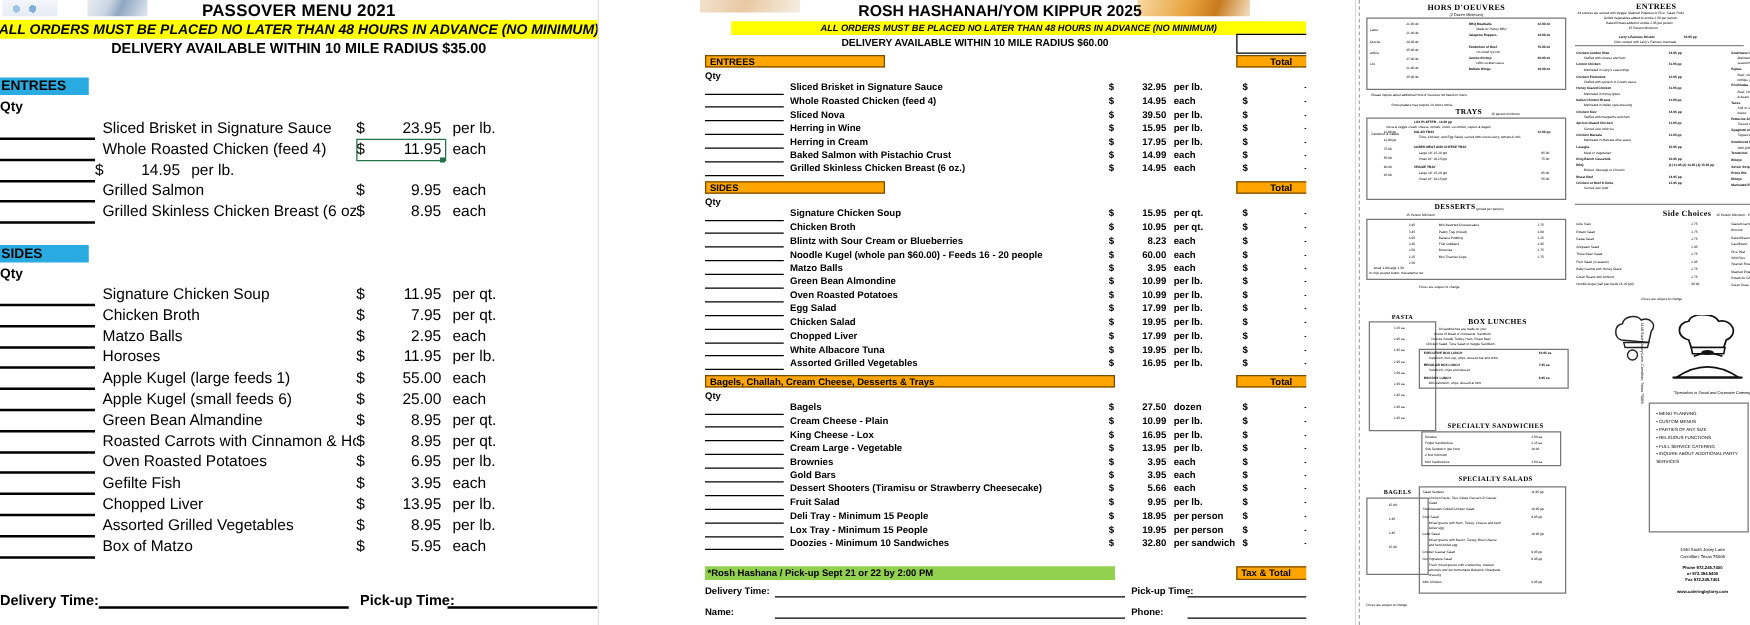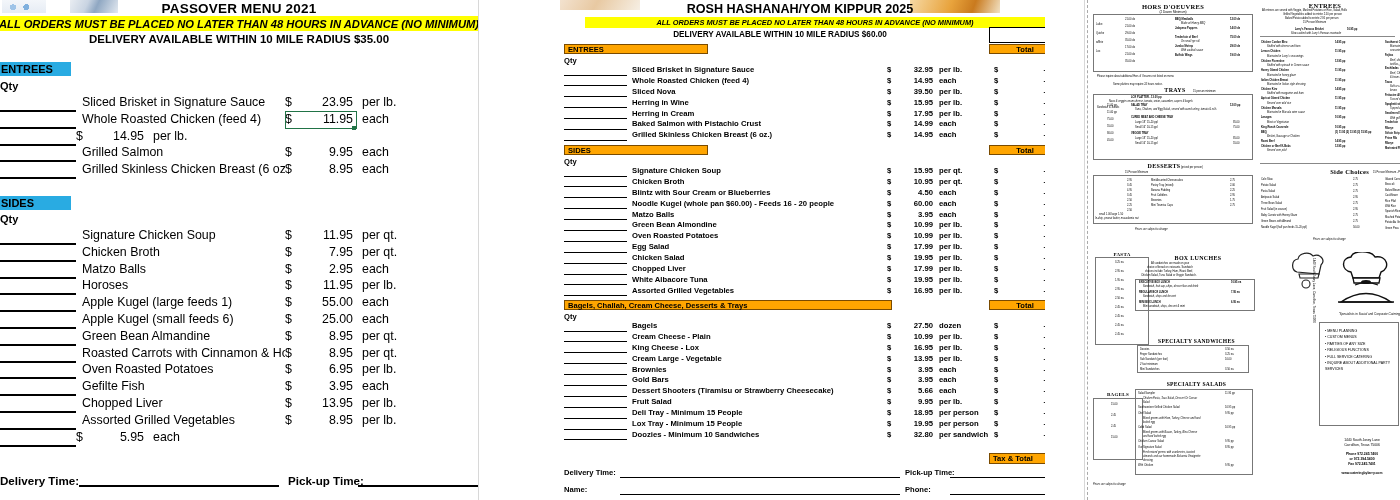--- a/index.html
+++ b/index.html
@@ -242,20 +242,21 @@
         </div>
         <div class="pv-row">
           <div class="pv-blank"></div>
           <div class="pv-name">Assorted Grilled Vegetables</div>
           <div class="pv-cur">$</div>
           <div class="pv-price">8.95</div>
           <div class="pv-unit">per lb.</div>
         </div>
         <div class="pv-row">
           <div class="pv-blank"></div>
+          <div class="pv-name">Box of Matzo</div>
           <div class="pv-cur">$</div>
           <div class="pv-price">5.95</div>
           <div class="pv-unit">each</div>
         </div>
       </div>
 
     <div class="pv-foot" style="left:0;top:474px">Delivery Time:</div>
     <div class="pv-line" style="left:79px;top:485px;width:200px;"></div>
     <div class="pv-foot" style="left:288px;top:474px">Pick-up Time:</div>
     <div class="pv-line" style="left:358px;top:485px;width:120px;"></div>
@@ -361,21 +362,21 @@
           <div class="rh-cur">$</div>
           <div class="rh-price">10.95</div>
           <div class="rh-unit">per qt.</div>
           <div class="rh-tcur">$</div>
           <div class="rh-tval">-</div>
         </div>
         <div class="rh-row">
           <div class="rh-blank"></div>
           <div class="rh-name">Blintz with Sour Cream or Blueberries</div>
           <div class="rh-cur">$</div>
-          <div class="rh-price">4.50</div>
+          <div class="rh-price">8.23</div>
           <div class="rh-unit">each</div>
           <div class="rh-tcur">$</div>
           <div class="rh-tval">-</div>
         </div>
         <div class="rh-row">
           <div class="rh-blank"></div>
           <div class="rh-name">Noodle Kugel (whole pan $60.00) - Feeds 16 - 20 people</div>
           <div class="rh-cur">$</div>
           <div class="rh-price">60.00</div>
           <div class="rh-unit">each</div>
@@ -554,20 +555,21 @@
           <div class="rh-blank"></div>
           <div class="rh-name">Doozies - Minimum 10 Sandwiches</div>
           <div class="rh-cur">$</div>
           <div class="rh-price">32.80</div>
           <div class="rh-unit">per sandwich</div>
           <div class="rh-tcur">$</div>
           <div class="rh-tval">-</div>
         </div>
       </div>
 
+    <div class="rh-note rh2" style="top:453px">*Rosh Hashana / Pick-up Sept 21 or 22 by 2:00 PM</div>
     <div class="rh-taxtotal" style="top:453px">
       <span>Tax &amp; Total</span>
 
     </div>
 
     <div class="rh-foot" style="left:9px;top:468px">Delivery Time:</div>
     <div class="rh-fline" style="left:65px;top:477px;width:280px"></div>
     <div class="rh-foot" style="left:350px;top:468px">Pick-up Time:</div>
     <div class="rh-fline" style="left:395px;top:477px;width:110px"></div>
 

